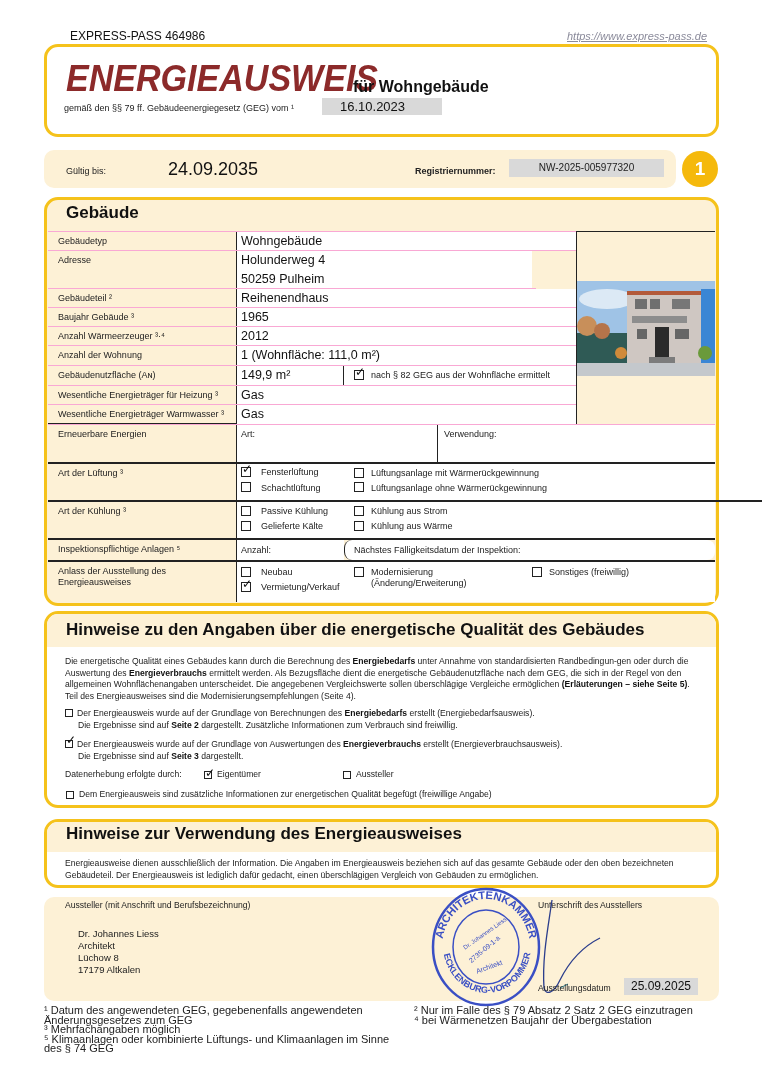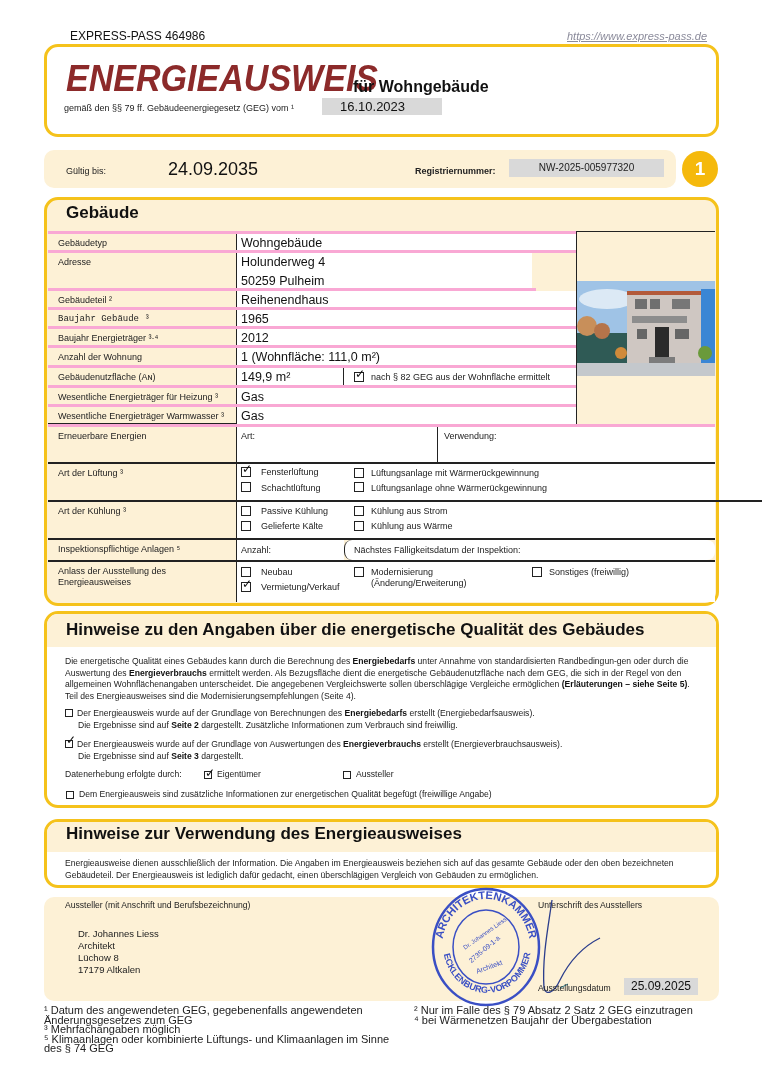--- a/index.html
+++ b/index.html
@@ -23,21 +23,21 @@
   .valid-label { left: 66px; top: 166px; font-size: 9px; color: #222; }
   .valid-date { left: 168px; top: 159px; font-size: 18px; color: #111; }
   .reg-label { left: 415px; top: 166px; font-size: 9px; font-weight: bold; color: #222; }
   .reg-value { left: 509px; top: 159px; width: 155px; height: 18px; background: #d9d9d9; font-size: 10px; text-align: center; line-height: 18px; color: #222; }
   .page-badge { left: 682px; top: 151px; width: 36px; height: 36px; border-radius: 50%; background: #f5b90c; color: #fff; font-size: 19px; font-weight: bold; text-align: center; line-height: 36px; }
 
   .geb-box { left: 44px; top: 197px; width: 675px; height: 409px; background: #fdf1d6; }
   .geb-title { left: 66px; top: 203px; font-size: 17px; font-weight: bold; color: #111; }
 
   .tbl { position: absolute; left: 48px; top: 231px; width: 667px; }
-  .row { position: absolute; left: 0; border-top: 3px solid #f9a8d4; }
+  .row { position: absolute; left: 0; border-top: 1px solid #f9a8d4; }
   .lbl { position: absolute; left: 0; font-size: 9px; color: #222; padding: 4px 0 0 10px; line-height: 11px; }
   .val { position: absolute; background: #fff; border-left: 1px solid #222; font-size: 12.5px; color: #111; padding-left: 4px; }
   .small { font-size: 9px; color: #222; }
 
   .photo-area { position: absolute; left: 528px; top: 0; width: 139px; height: 193px; background: #fdf1d6; border-left: 1px solid #222; }
   .photo { position: absolute; left: 529px; top: 50px; width: 138px; height: 95px; overflow: hidden; }
 
   .cb { display: inline-block; width: 10px; height: 10px; border: 1px solid #222; background: #fff; position: absolute; }
   .cb.checked::after { content: "✓"; position: absolute; left: 0px; top: -6px; font-size: 12px; color: #111; }
   .cbt { position: absolute; font-size: 9px; color: #222; white-space: nowrap; }
@@ -88,25 +88,25 @@
     <div class="val" style="left:188px;width:296px;height:37px;line-height:19px;">
       <div>Holunderweg 4</div>
       <div>50259 Pulheim</div>
     </div>
   </div>
   <div class="row" style="top:57px;width:488px;height:19px;">
     <div class="lbl" style="width:188px;">Gebäudeteil ²</div>
     <div class="val" style="left:188px;width:340px;height:18px;line-height:18px;">Reihenendhaus</div>
   </div>
   <div class="row" style="top:76px;width:528px;height:19px;">
-    <div class="lbl" style="width:188px;font-family:Liberation Mono, monospace;">Baujahr Gebäude ³</div>
+    <div class="lbl" style="width:188px;">Baujahr Gebäude ³</div>
     <div class="val" style="left:188px;width:340px;height:18px;line-height:18px;">1965</div>
   </div>
   <div class="row" style="top:95px;width:528px;height:19px;">
-    <div class="lbl" style="width:188px;">Baujahr Energieträger ³·⁴</div>
+    <div class="lbl" style="width:188px;">Anzahl Wärmeerzeuger ³·⁴</div>
     <div class="val" style="left:188px;width:340px;height:18px;line-height:18px;">2012</div>
   </div>
   <div class="row" style="top:114px;width:528px;height:20px;">
     <div class="lbl" style="width:188px;">Anzahl der Wohnung</div>
     <div class="val" style="left:188px;width:340px;height:19px;line-height:19px;">1   (Wohnfläche: 111,0 m²)</div>
   </div>
   <div class="row" style="top:134px;width:528px;height:20px;">
     <div class="lbl" style="width:188px;">Gebäudenutzfläche (Aɴ)</div>
     <div class="val" style="left:188px;width:107px;height:19px;line-height:19px;">149,9 m²</div>
     <div class="val" style="left:295px;width:233px;height:19px;">

